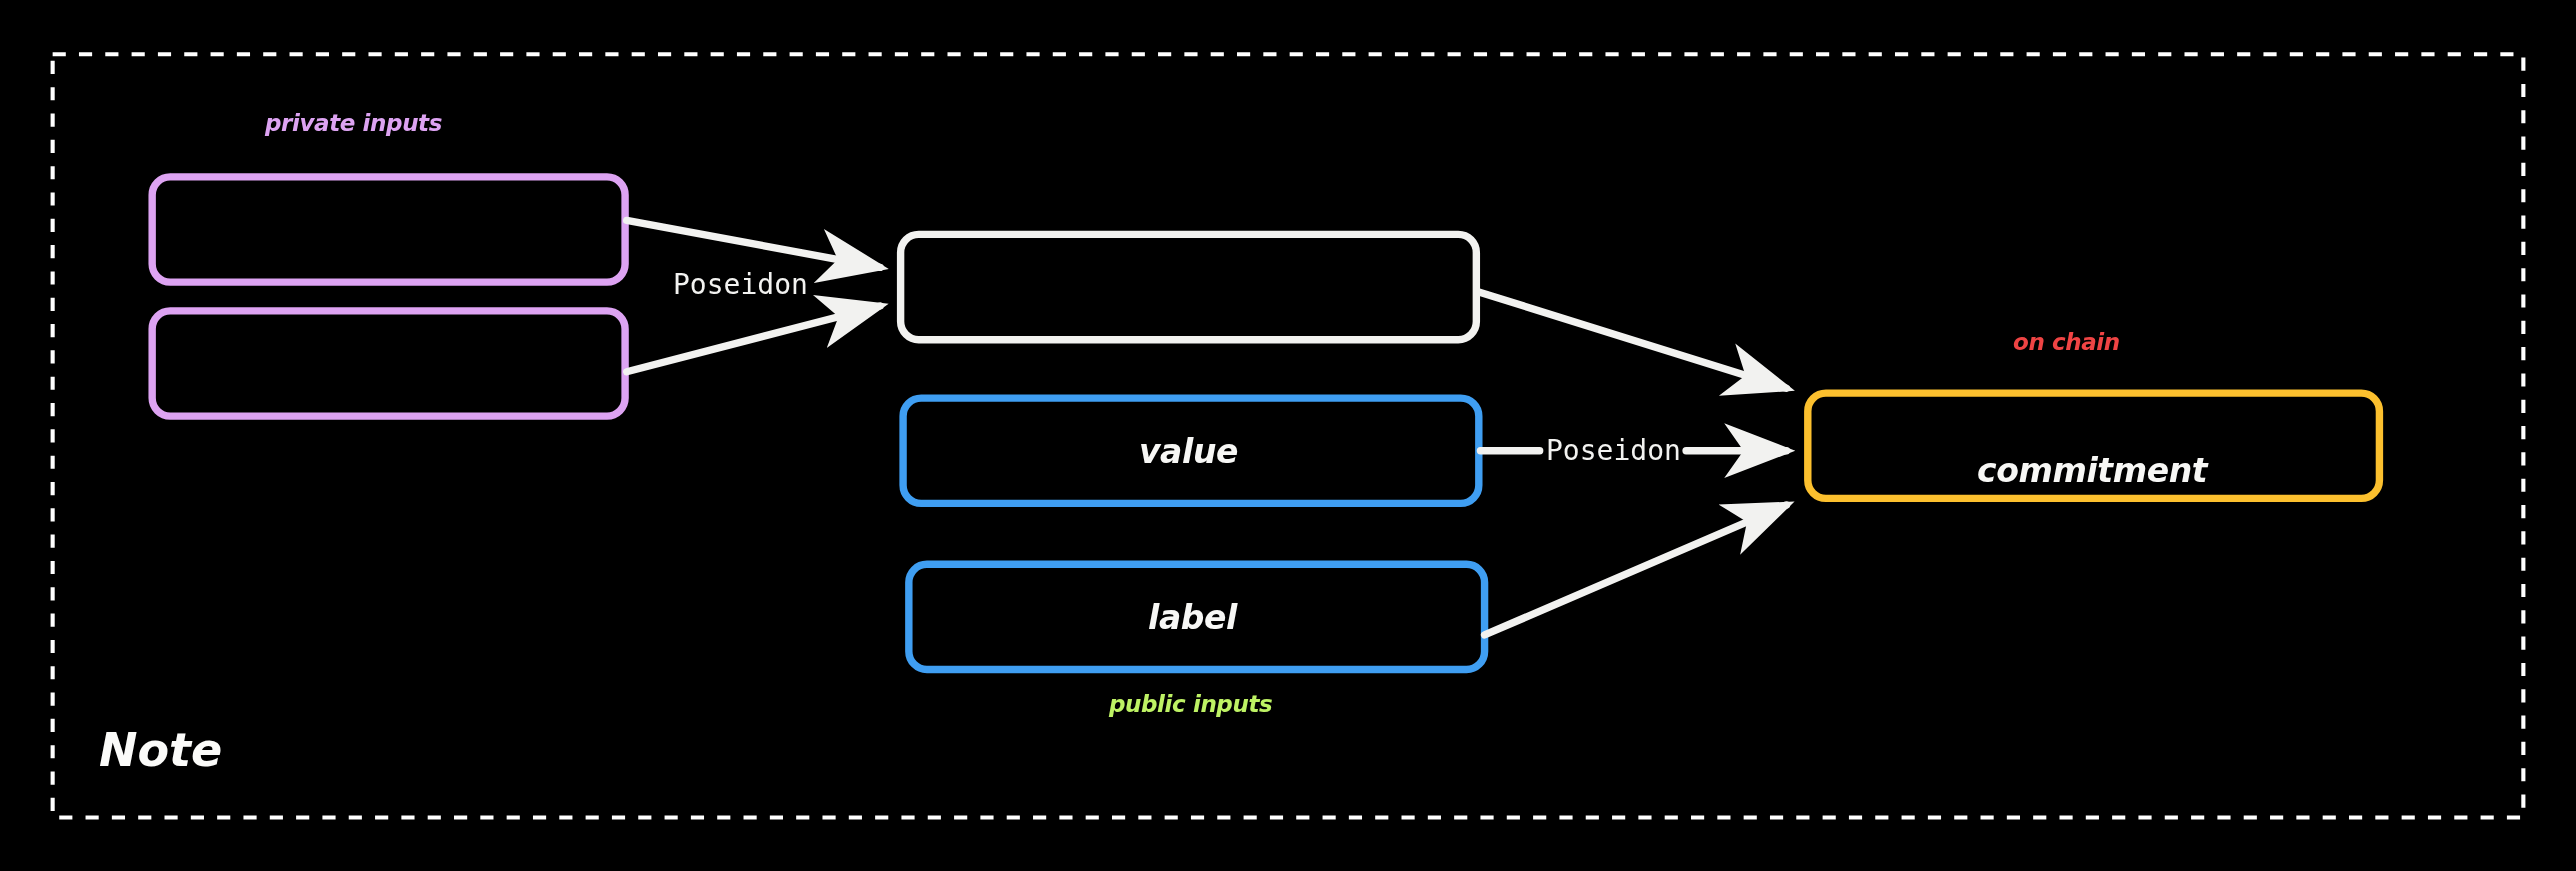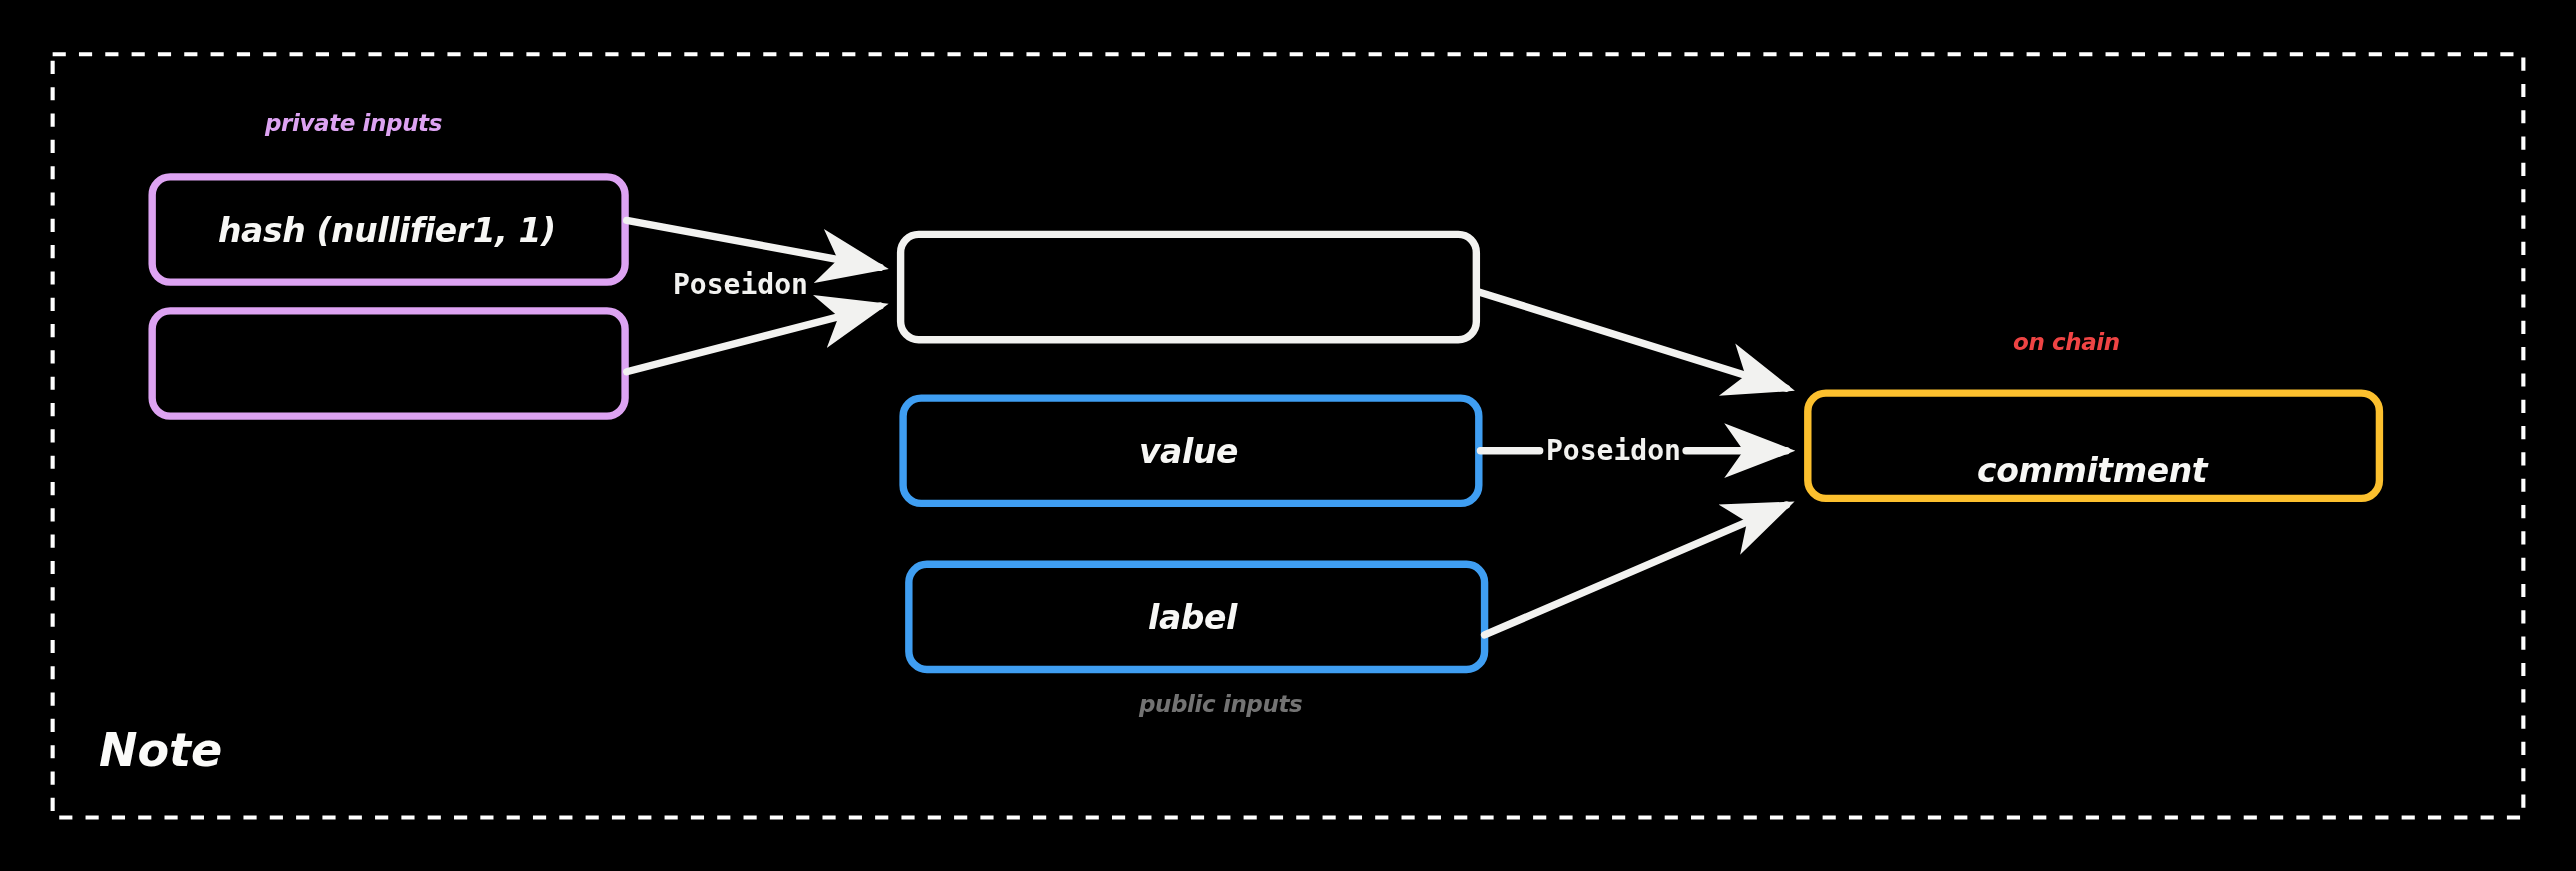--- a/index.html
+++ b/index.html
@@ -35,21 +35,21 @@
     user-select: none;
   }
   .hand {
     font-family: "DejaVu Sans", sans-serif;
     font-weight: 700;
     font-style: italic;
     letter-spacing: -0.4px;
   }
   .mono {
     font-family: "DejaVu Sans Mono", "Liberation Mono", monospace;
-    font-weight: 700;
+    font-weight: 400;
   }
   .box-label {
     color: #f7f7f5;
     font-size: 33px;
   }
   .group-label {
     font-size: 23px;
     font-weight: 700;
   }
   .edge-label {
@@ -97,25 +97,24 @@
     <path d="M 1798 355 L 2172 472" fill="none" stroke="#f2f2f0" stroke-width="9" stroke-linecap="round" marker-end="url(#arrowhead)"></path>
 
     <path d="M 1800 548 L 1872 548" fill="none" stroke="#f2f2f0" stroke-width="9" stroke-linecap="round"></path>
     <path d="M 2050 548 L 2172 548" fill="none" stroke="#f2f2f0" stroke-width="9" stroke-linecap="round" marker-end="url(#arrowhead)"></path>
 
     <path d="M 1805 772 L 2172 614" fill="none" stroke="#f2f2f0" stroke-width="9" stroke-linecap="round" marker-end="url(#arrowhead)"></path>
   </svg>
 
   <div class="txt hand group-label" style="left:265px; top:112px; color:#dda3f2;">private inputs</div>
 
-  <div class="txt hand group-label" style="left:1139px; top:693px; color:#737373;text-align:right;">public inputs</div>
+  <div class="txt hand group-label" style="left:1109px; top:693px; color:#bef264;text-align:right;">public inputs</div>
 
   <div class="txt hand group-label" style="left:2013px; top:331px; color:#ef4444;">on chain</div>
 
-  <div class="txt hand box-label" style="left:218px; top:214px;">hash (nullifier1, 1)</div>
 
 
 
   <div class="txt hand box-label" style="left:1139px; top:435px;">value</div>
 
   <div class="txt hand box-label" style="left:1148px; top:601px;">label</div>
 
   <div class="txt hand box-label" style="left:1977px; top:454px;">commitment</div>
 
   <div class="txt mono edge-label" style="left:673px; top:271px;">Poseidon</div>

